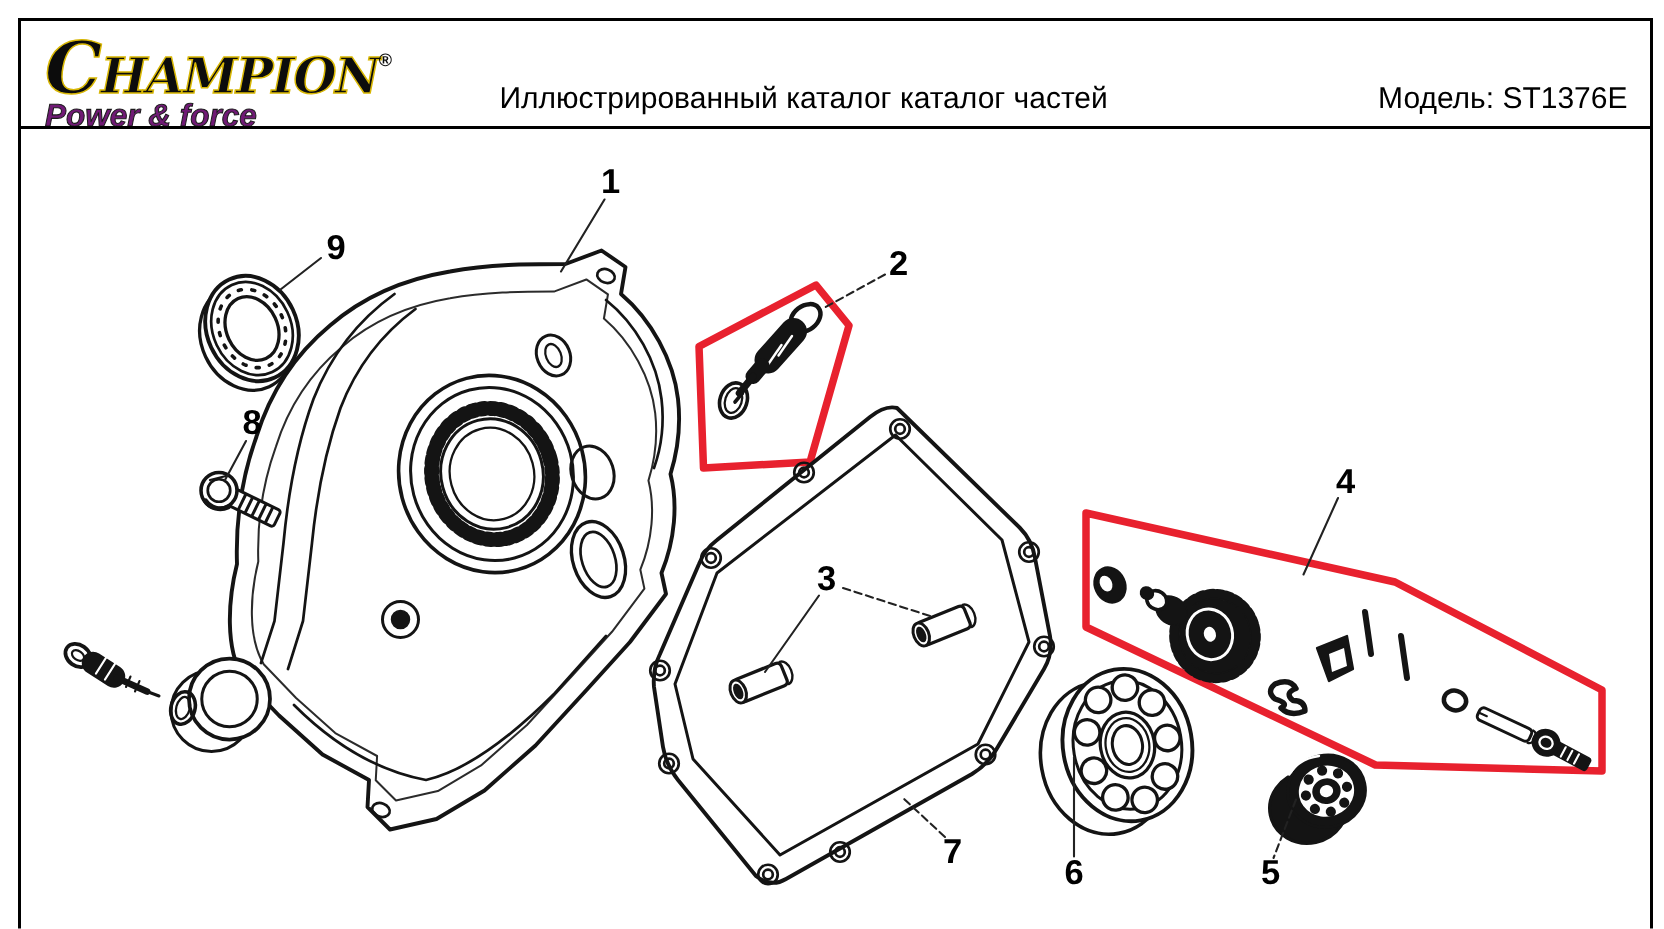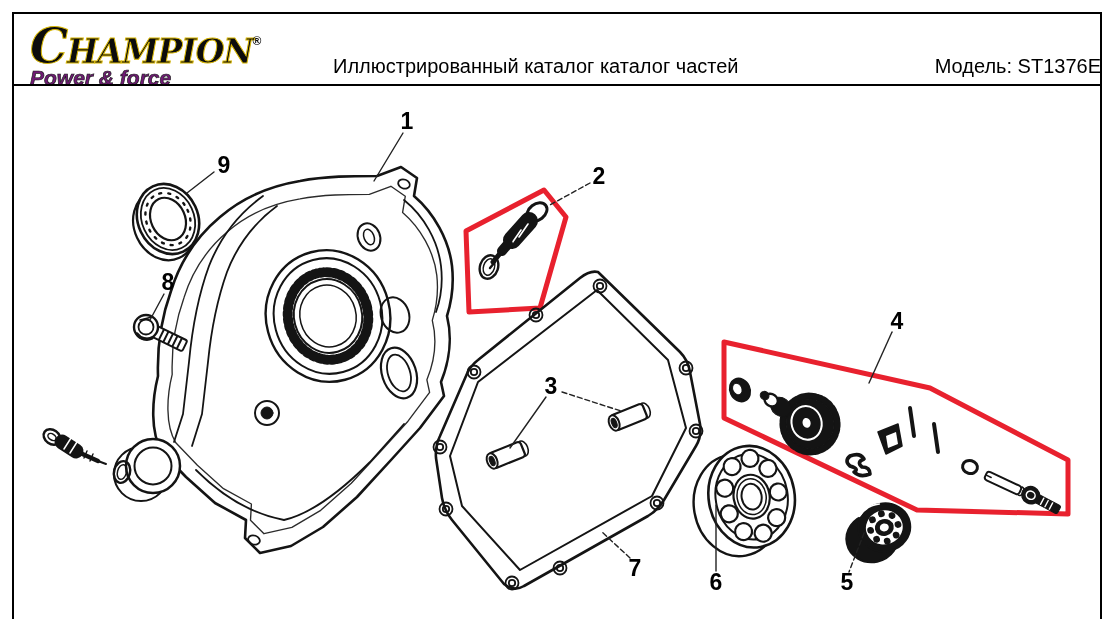--- a/index.html
+++ b/index.html
@@ -30,21 +30,21 @@
   }
   .tagline{
     font-family:Liberation Sans, sans-serif;font-style:italic;font-weight:bold;
     font-size:21px;color:#701a75;-webkit-text-stroke:0.7px #1a1a1a;
     text-align:left;margin-top:-4px;padding-right:18px;letter-spacing:0px;
   }
   .catalog-title{
     position:absolute;left:333px;top:55px;font-size:20px;color:#000;
   }
   .model{
-    position:absolute;right:8px;top:55px;font-size:20px;color:#000;
+    position:absolute;right:24px;top:55px;font-size:20px;color:#000;
   }
   
   .diagram{position:absolute;left:0;top:0;width:1109px;height:619px;}
   .part-label{
     position:absolute;transform:translate(-50%,-50%);
     font-weight:bold;font-size:23px;color:#000;font-family:"Liberation Sans",sans-serif;
   }
   .pl-1{left:407px;top:121px;} .pl-2{left:599px;top:176px;} .pl-3{left:551px;top:386px;}
   .pl-4{left:897px;top:321px;} .pl-5{left:847px;top:582px;} .pl-6{left:716px;top:582px;}
   .pl-7{left:635px;top:568px;} .pl-8{left:168px;top:282px;} .pl-9{left:224px;top:165px;}

